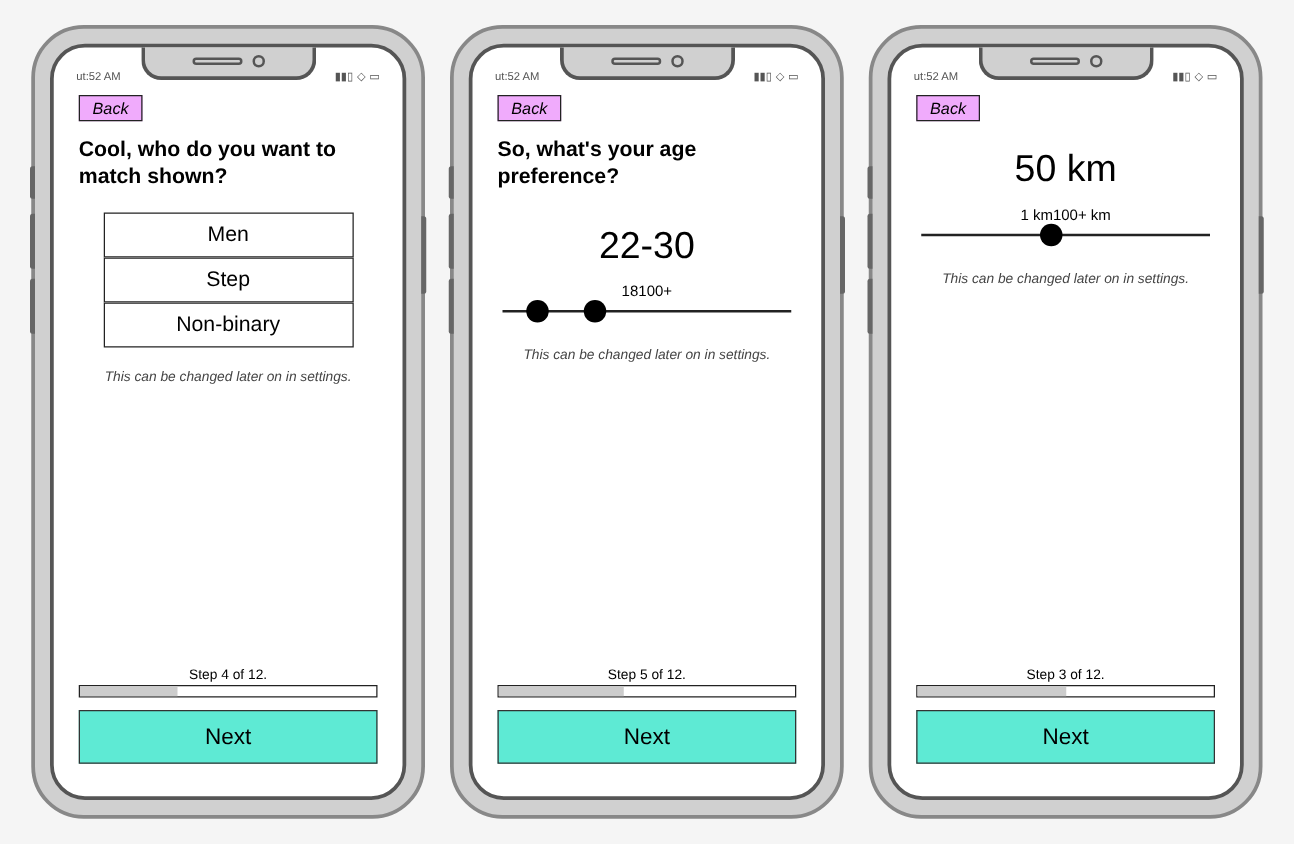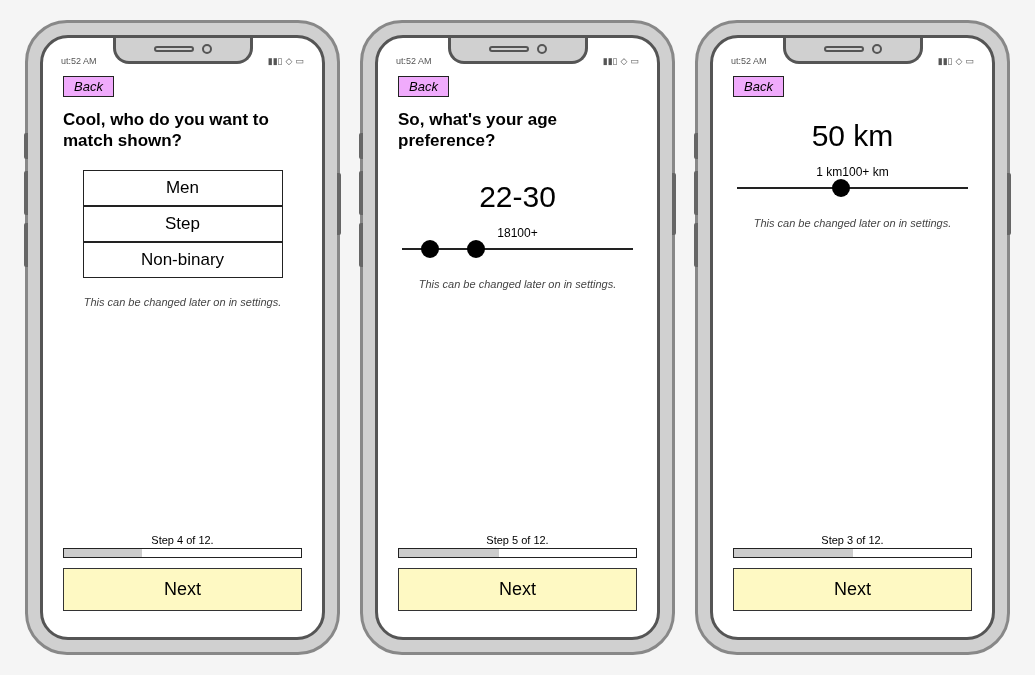--- a/index.html
+++ b/index.html
@@ -161,21 +161,21 @@
     margin-bottom: 10px;
     position: relative;
   }
   .progress-inner {
     height: 100%;
     background: #ccc;
   }
   .next-btn {
     width: 100%;
     padding: 10px 0;
-    background: #fef9c3;
+    background: #5eead4;
     border: 1.5px solid #333;
     font-size: 18px;
     cursor: pointer;
   }
 </style>
 </head>
 <body>
 
 <div class="phone">
   <div class="side-btn-left1"></div>

